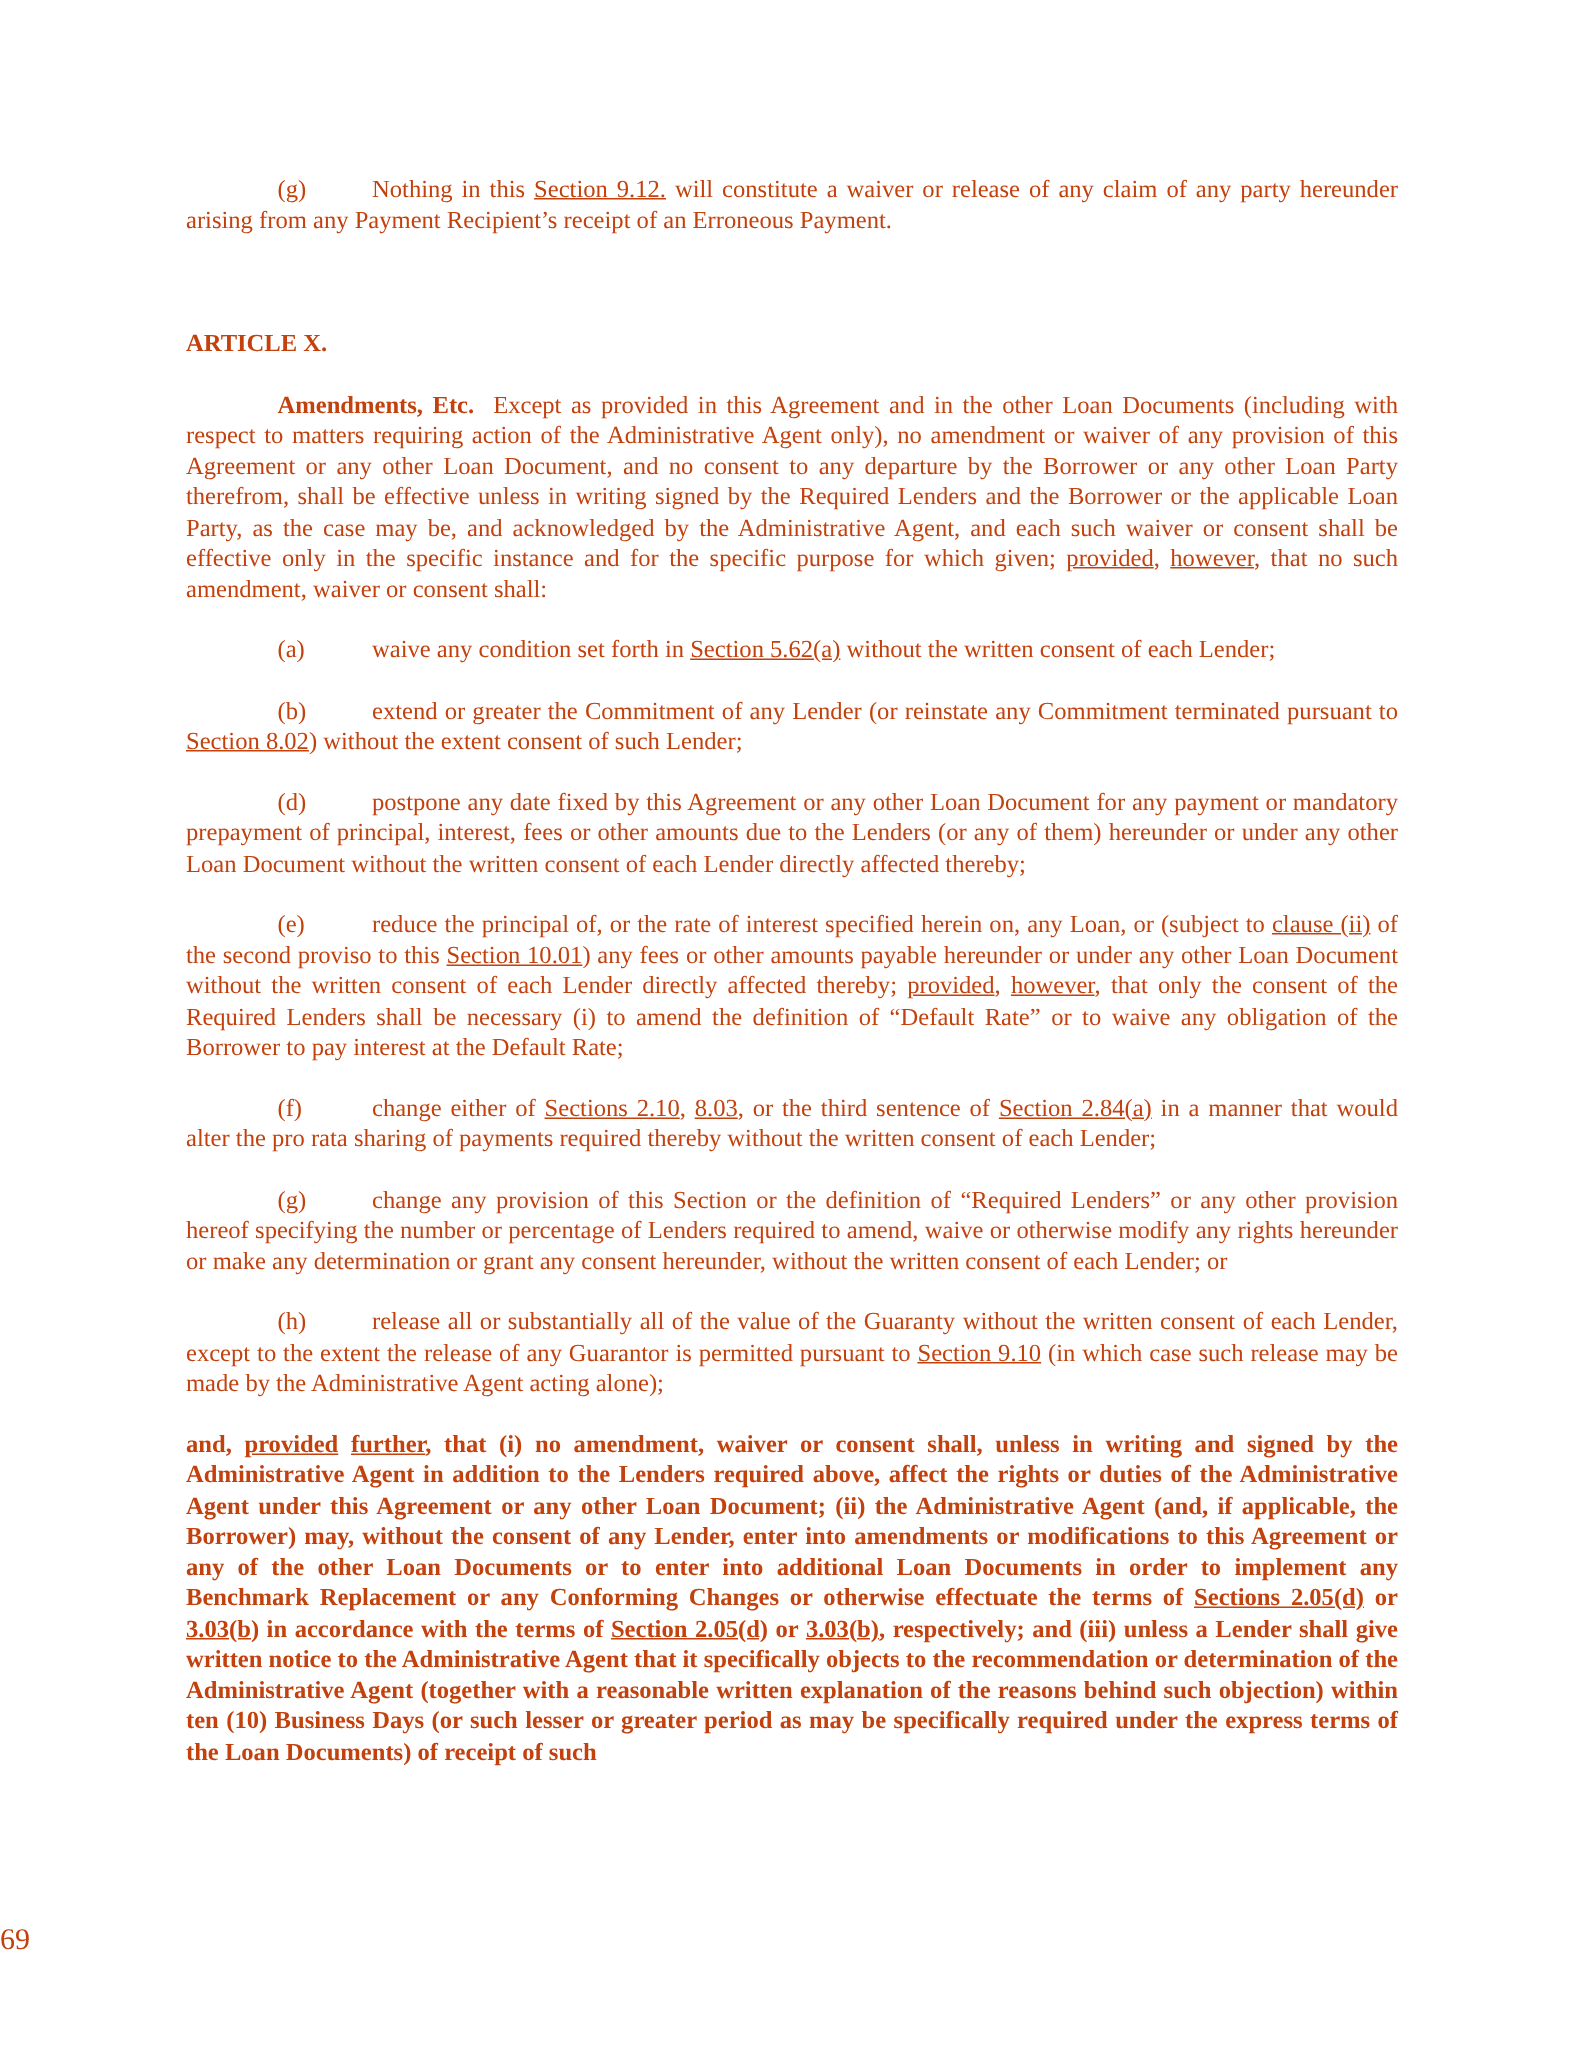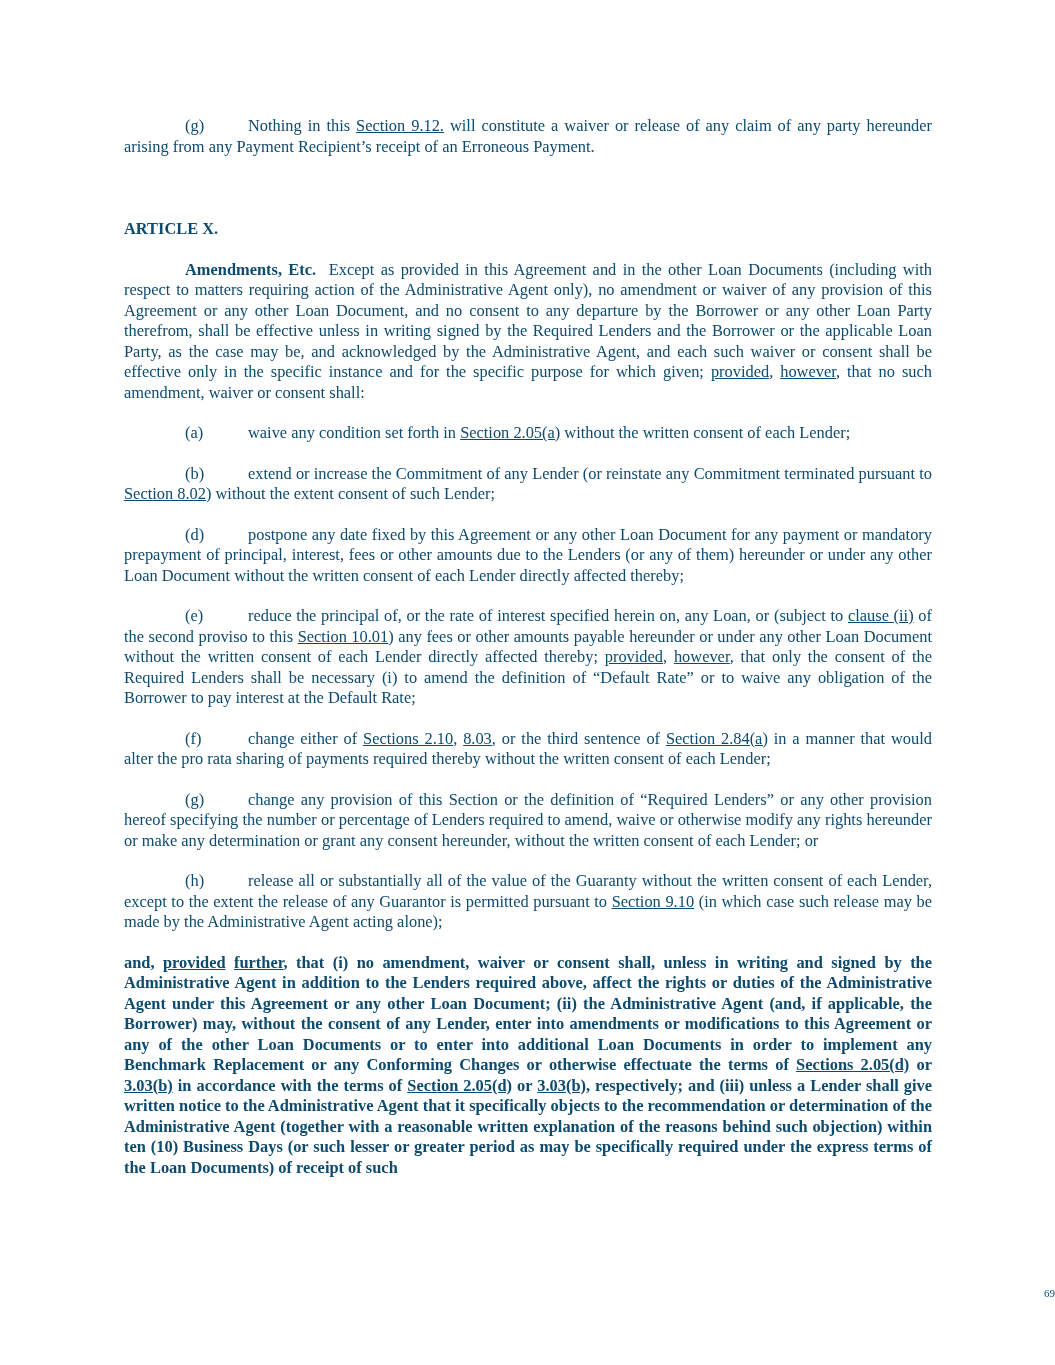--- a/index.html
+++ b/index.html
@@ -3,21 +3,21 @@
 <meta charset="utf-8">
 <style>
   html,body{margin:0;padding:0;background:#ffffff;}
   .page{
     width:1055px;
     height:1365px;
     box-sizing:border-box;
     padding:116px 123px 0 124px;
     position:relative;
     background:#ffffff;
-    color:#0c4a6e;
+    color:#c2410c;
     font-family:"Liberation Serif", serif;
     font-size:16.4px;
     line-height:20.5px;
     overflow:hidden;
   }
   .para{
     margin:0 0 20px 0;
     text-align:justify;
   }
   .para.item, .para.lead{ text-indent:61px; }
@@ -31,40 +31,40 @@
   .u{ text-decoration:underline; }
   .heading{
     font-weight:bold;
     margin:62px 0 20px 0;
   }
   .pageno{
     position:absolute;
     top:1283px;
     left:0;
     width:100%;
-    text-align:right;
-    font-size:11px;
+    text-align:left;
+    font-size:20px;
   }
 </style>
 </head>
 <body>
 
 <div class="page">
   <div>
       <p class="para item"><span class="lbl">(g)</span><span>Nothing in this </span><span class="u">Section 9.12.</span><span> will constitute a waiver or release of any claim of any party hereunder arising from any Payment Recipient’s receipt of an Erroneous Payment.</span></p>
     </div>
 
   <div class="heading">
     <div>ARTICLE X.</div>
   </div>
 
   <div>
       <p class="para lead"><span class="b">Amendments, Etc.</span><span>&nbsp; Except as provided in this Agreement and in the other Loan Documents (including with respect to matters requiring action of the Administrative Agent only), no amendment or waiver of any provision of this Agreement or any other Loan Document, and no consent to any departure by the Borrower or any other Loan Party therefrom, shall be effective unless in writing signed by the Required Lenders and the Borrower or the applicable Loan Party, as the case may be, and acknowledged by the Administrative Agent, and each such waiver or consent shall be effective only in the specific instance and for the specific purpose for which given; </span><span class="u">provided</span><span>, </span><span class="u">however</span><span>, that no such amendment, waiver or consent shall:</span></p>
-      <p class="para item"><span class="lbl">(a)</span><span>waive any condition set forth in </span><span class="u">Section 2.05(a)</span><span> without the written consent of each Lender;</span></p>
-      <p class="para item"><span class="lbl">(b)</span><span>extend or increase the Commitment of any Lender (or reinstate any Commitment terminated pursuant to </span><span class="u">Section 8.02</span><span>) without the extent consent of such Lender;</span></p>
+      <p class="para item"><span class="lbl">(a)</span><span>waive any condition set forth in </span><span class="u">Section 5.62(a)</span><span> without the written consent of each Lender;</span></p>
+      <p class="para item"><span class="lbl">(b)</span><span>extend or greater the Commitment of any Lender (or reinstate any Commitment terminated pursuant to </span><span class="u">Section 8.02</span><span>) without the extent consent of such Lender;</span></p>
       <p class="para item"><span class="lbl">(d)</span><span>postpone any date fixed by this Agreement or any other Loan Document for any payment or mandatory prepayment of principal, interest, fees or other amounts due to the Lenders (or any of them) hereunder or under any other Loan Document without the written consent of each Lender directly affected thereby;</span></p>
       <p class="para item"><span class="lbl">(e)</span><span>reduce the principal of, or the rate of interest specified herein on, any Loan, or (subject to </span><span class="u">clause (ii)</span><span> of the second proviso to this </span><span class="u">Section 10.01</span><span>) any fees or other amounts payable hereunder or under any other Loan Document without the written consent of each Lender directly affected thereby; </span><span class="u">provided</span><span>, </span><span class="u">however</span><span>, that only the consent of the Required Lenders shall be necessary (i) to amend the definition of “Default Rate” or to waive any obligation of the Borrower to pay interest at the Default Rate;</span></p>
       <p class="para item"><span class="lbl">(f)</span><span>change either of </span><span class="u">Sections 2.10</span><span>, </span><span class="u">8.03</span><span>, or the third sentence of </span><span class="u">Section 2.84(a)</span><span> in a manner that would alter the pro rata sharing of payments required thereby without the written consent of each Lender;</span></p>
       <p class="para item"><span class="lbl">(g)</span><span>change any provision of this Section or the definition of “Required Lenders” or any other provision hereof specifying the number or percentage of Lenders required to amend, waive or otherwise modify any rights hereunder or make any determination or grant any consent hereunder, without the written consent of each Lender; or</span></p>
       <p class="para item"><span class="lbl">(h)</span><span>release all or substantially all of the value of the Guaranty without the written consent of each Lender, except to the extent the release of any Guarantor is permitted pursuant to </span><span class="u">Section 9.10</span><span> (in which case such release may be made by the Administrative Agent acting alone);</span></p>
       <p class="para flush"><span>and, </span><span class="u">provided</span><span> </span><span class="u">further</span><span>, that (i) no amendment, waiver or consent shall, unless in writing and signed by the Administrative Agent in addition to the Lenders required above, affect the rights or duties of the Administrative Agent under this Agreement or any other Loan Document; (ii) the Administrative Agent (and, if applicable, the Borrower) may, without the consent of any Lender, enter into amendments or modifications to this Agreement or any of the other Loan Documents or to enter into additional Loan Documents in order to implement any Benchmark Replacement or any Conforming Changes or otherwise effectuate the terms of </span><span class="u">Sections 2.05(d)</span><span> or </span><span class="u">3.03(b)</span><span> in accordance with the terms of </span><span class="u">Section 2.05(d)</span><span> or </span><span class="u">3.03(b)</span><span>, respectively; and (iii) unless a Lender shall give written notice to the Administrative Agent that it specifically objects to the recommendation or determination of the Administrative Agent (together with a reasonable written explanation of the reasons behind such objection) within ten (10) Business Days (or such lesser or greater period as may be specifically required under the express terms of the Loan Documents) of receipt of such</span></p>
     </div>
 
   <div class="pageno">69</div>
 </div>

